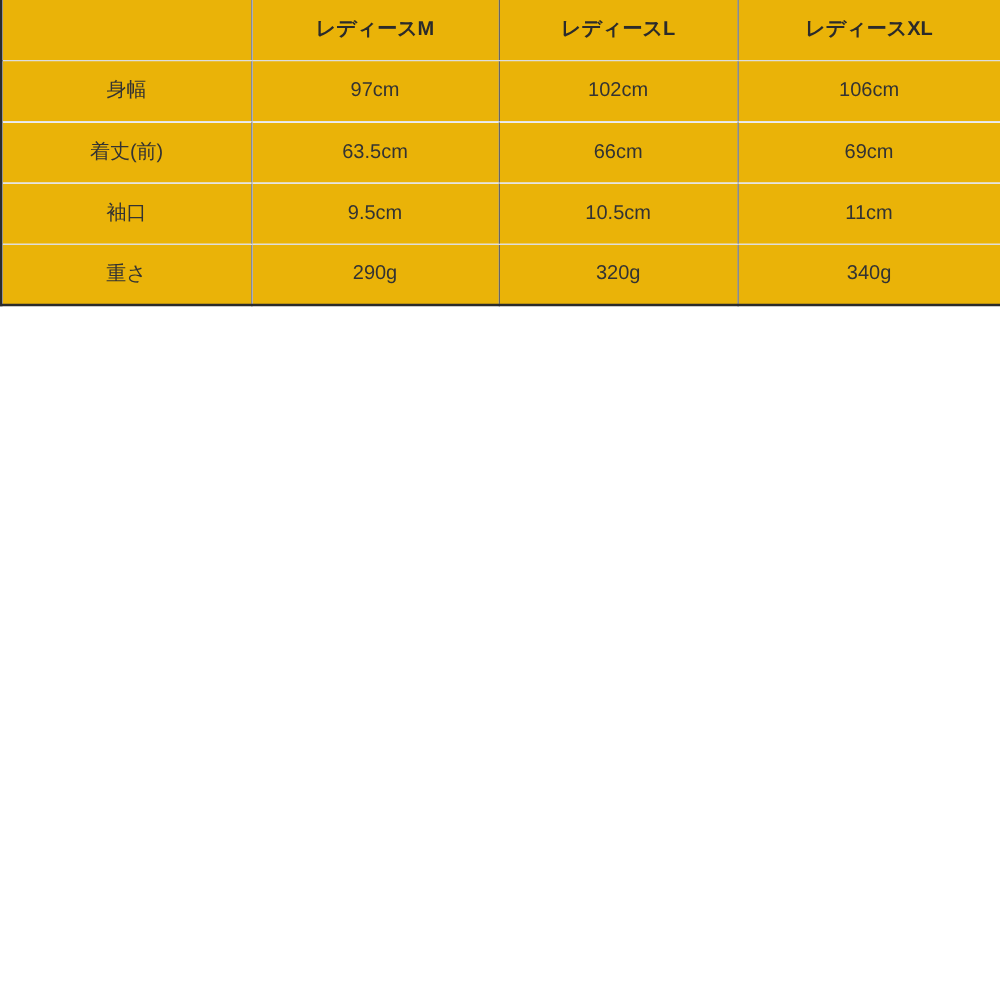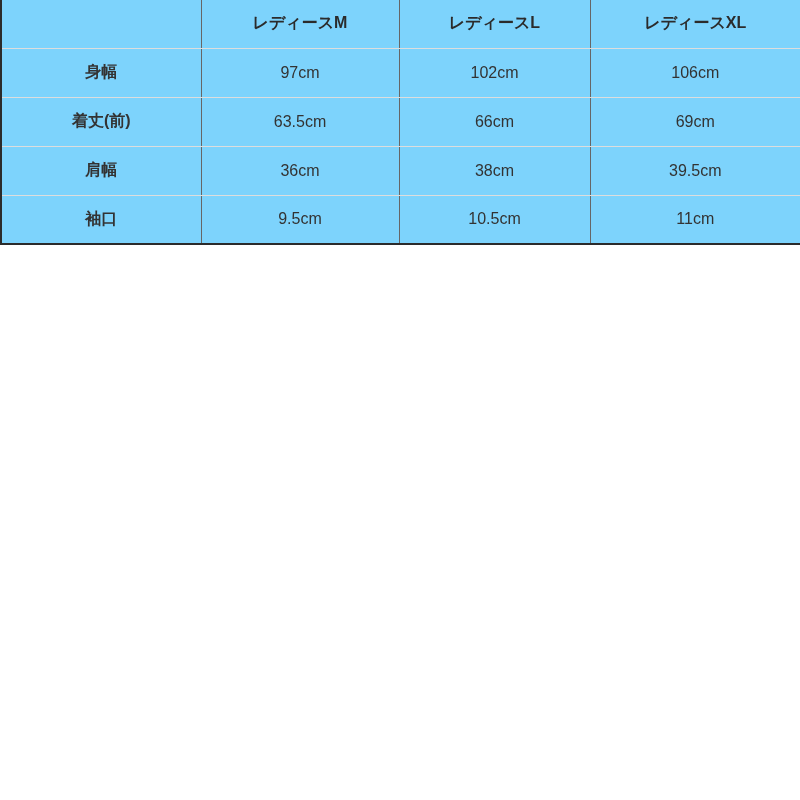--- a/index.html
+++ b/index.html
@@ -23,30 +23,30 @@
   .size-table tbody tr { height: 49px; }
   .size-table th,
   .size-table td {
     text-align: center;
     vertical-align: middle;
     font-size: 16px;
     border-left: 1px solid #666666;
     border-right: 1px solid #666666;
     border-top: 1px solid #dddddd;
     border-bottom: 1px solid #dddddd;
-    background: #7dd3fc;
+    background: #eab308;
     overflow: hidden;
     white-space: nowrap;
   }
   .size-table thead th {
     border-top: none;
     font-weight: bold;
     color: #2b2b2b;
   }
-  .size-table td.row-label { font-weight: bold; }
+  .size-table td.row-label { font-weight: normal; }
 </style>
 </head>
 <body>
 
 <table class="size-table">
   <colgroup>
     <col style="width:200px">
     <col style="width:198px">
     <col style="width:191px">
     <col style="width:211px">
@@ -66,25 +66,25 @@
       <td>102cm</td>
       <td>106cm</td>
     </tr>
     <tr>
       <td class="row-label">着丈(前)</td>
       <td>63.5cm</td>
       <td>66cm</td>
       <td>69cm</td>
     </tr>
     <tr>
-      <td class="row-label">肩幅</td>
-      <td>36cm</td>
-      <td>38cm</td>
-      <td>39.5cm</td>
-    </tr>
-    <tr>
       <td class="row-label">袖口</td>
       <td>9.5cm</td>
       <td>10.5cm</td>
       <td>11cm</td>
     </tr>
+    <tr>
+      <td class="row-label">重さ</td>
+      <td>290g</td>
+      <td>320g</td>
+      <td>340g</td>
+    </tr>
   </tbody>
 </table>
 
 </body></html>

